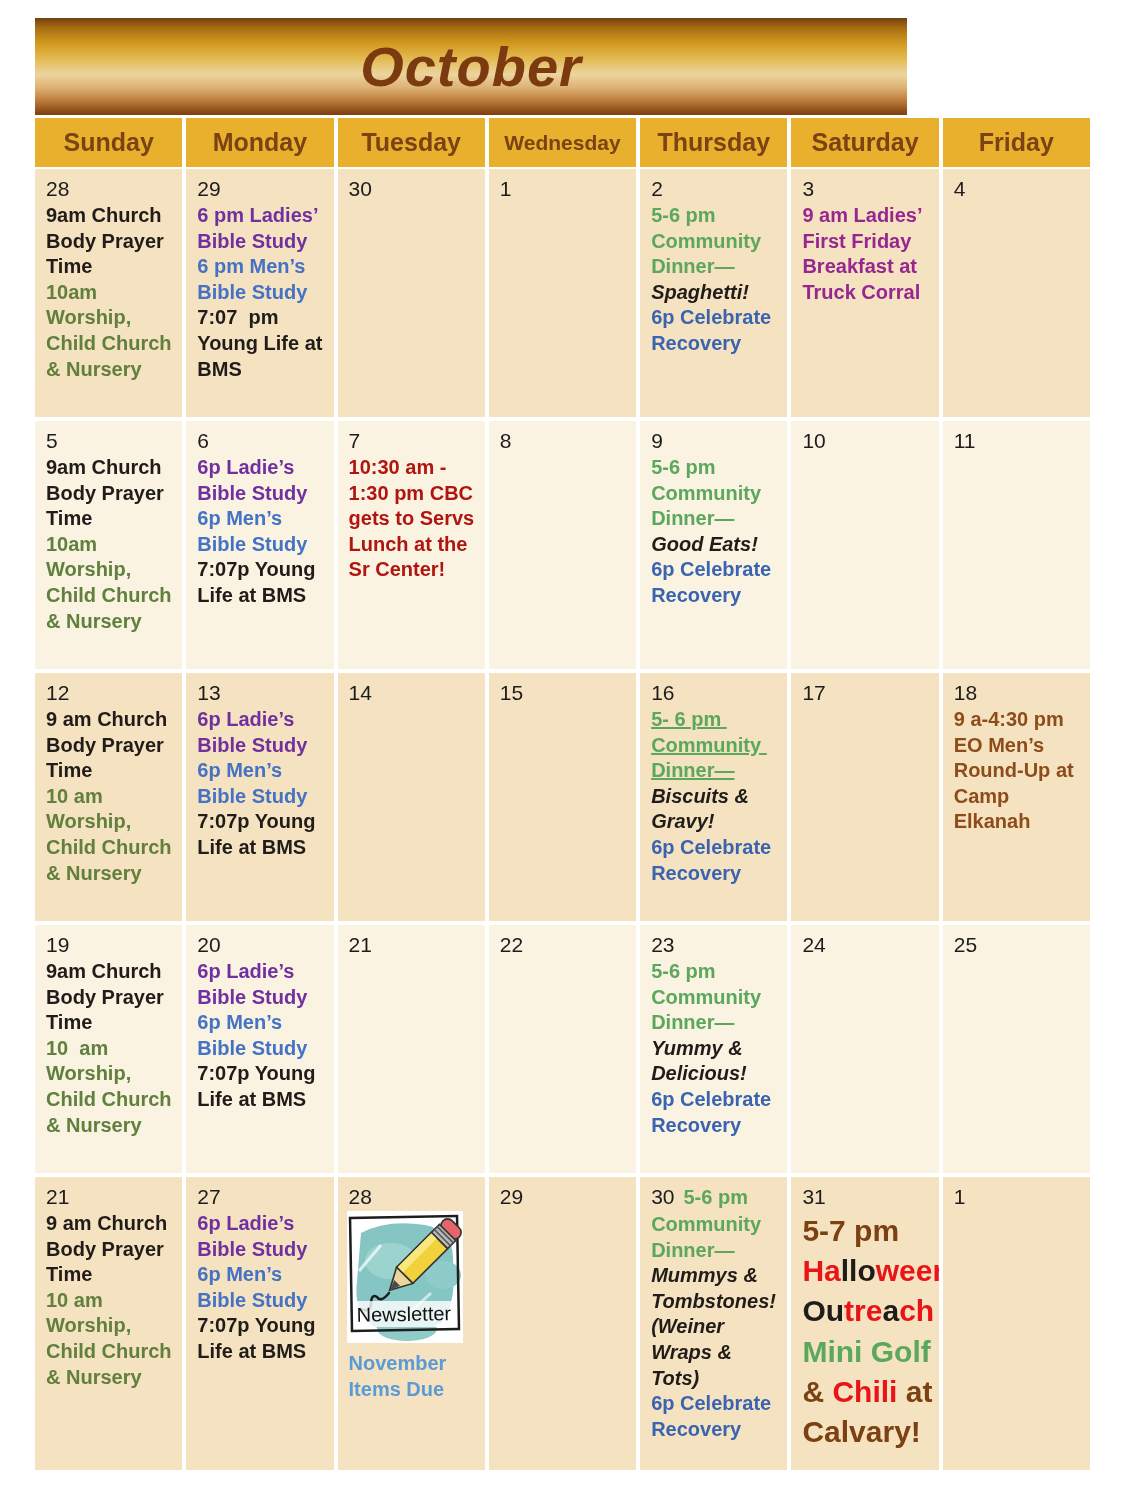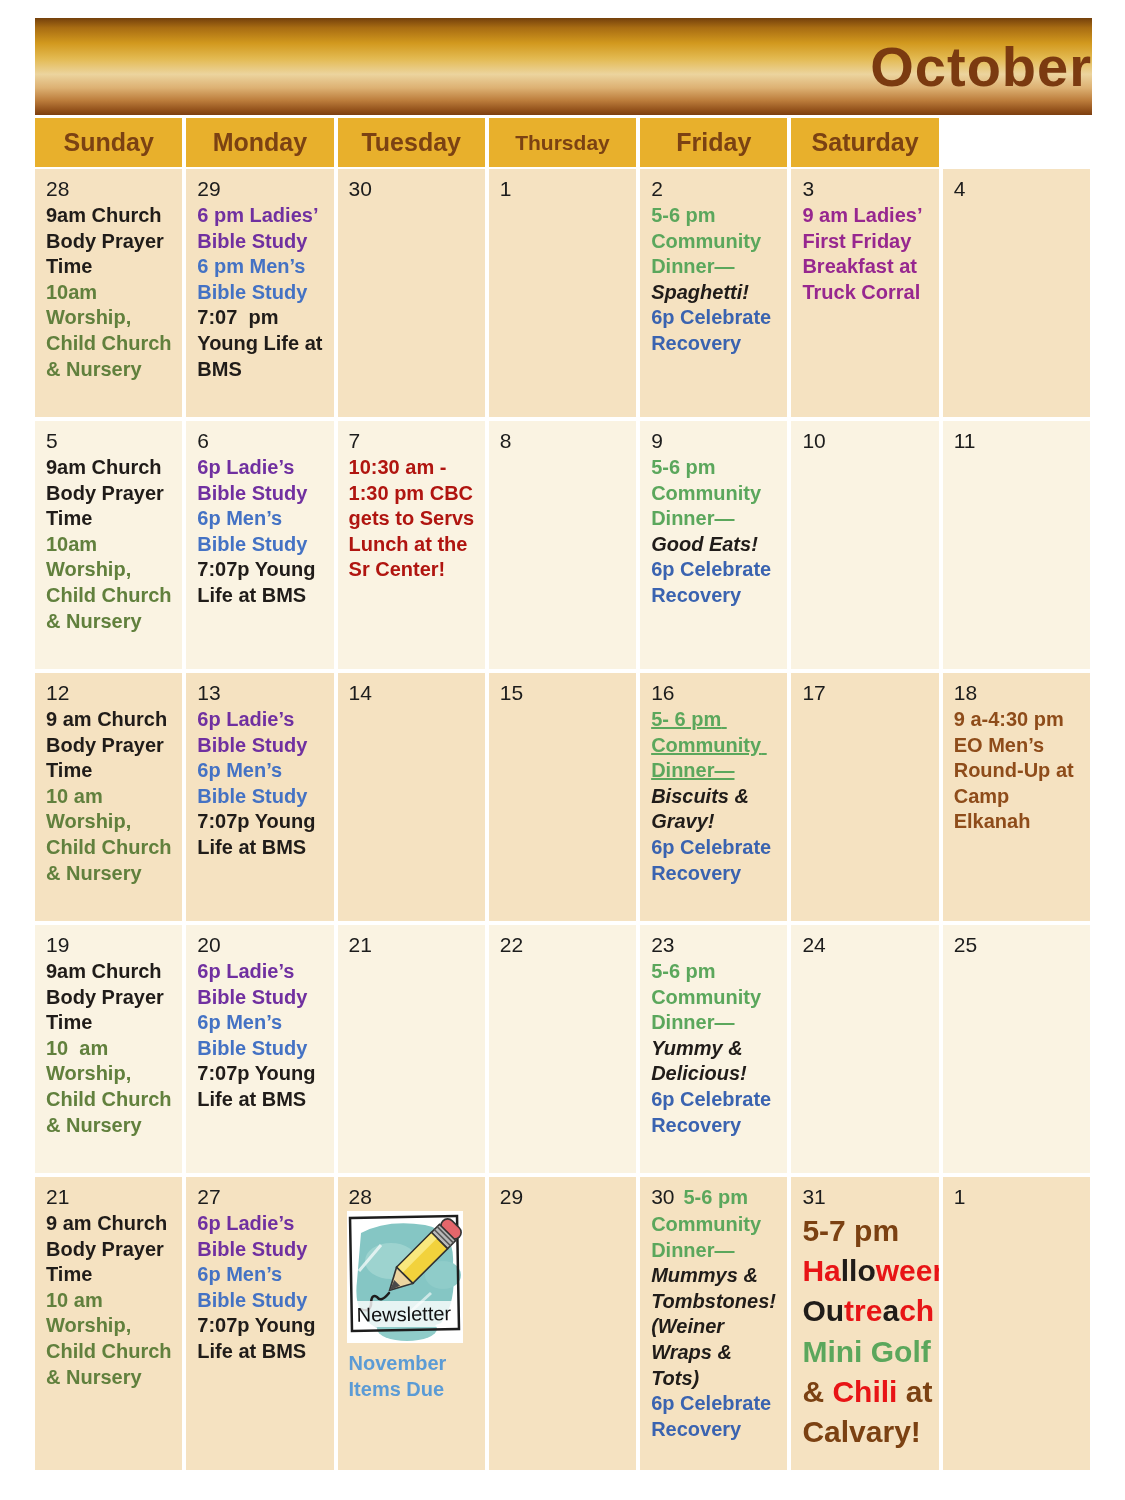--- a/index.html
+++ b/index.html
@@ -1,23 +1,23 @@
 <!DOCTYPE html>
 <html><head>
 <meta charset="utf-8">
 <style>
   html,body{margin:0;padding:0;background:#ffffff;}
   body{width:1125px;height:1500px;font-family:"Liberation Sans",sans-serif;position:relative;}
 
   .banner{
-    position:absolute;left:35px;top:18px;width:1057px;height:97px;
+    position:absolute;left:35px;top:18px;width:872px;height:97px;
     background:linear-gradient(180deg,
       #74400c 0%, #a86c12 10%, #d2991e 26%, #e3ba52 42%,
       #ecd49e 58%, #ddb173 72%, #bc7d3c 85%, #8e4d18 96%, #7c3f10 100%);
-    display:flex;align-items:center;justify-content:flex-end;
+    display:flex;align-items:center;justify-content:center;font-style:italic;
   }
   .banner-title{display:flex;gap:58px;font-weight:bold;font-size:56px;color:#7b3a10;letter-spacing:1px;}
 
   .dayheader-row{
     position:absolute;left:35px;top:118px;width:1055px;height:49px;
     display:grid;grid-template-columns:repeat(7,1fr);gap:4px;
   }
   .dayheader-cell{
     background:#e8b02c;color:#7b4213;font-weight:bold;font-size:25px;
     display:flex;align-items:center;justify-content:center;
@@ -46,23 +46,24 @@
 <div class="banner">
   <div class="banner-title">
     <span>October</span>
   </div>
 </div>
 
 <div class="dayheader-row">
   <div class="dayheader-cell">Sunday</div>
   <div class="dayheader-cell">Monday</div>
   <div class="dayheader-cell">Tuesday</div>
+  <div class="dayheader-cell">Wednesday</div>
   <div class="dayheader-cell">Thursday</div>
+  <div class="dayheader-cell">Saturday</div>
   <div class="dayheader-cell">Friday</div>
-  <div class="dayheader-cell">Saturday</div>
 </div>
 
 <div class="calendar-grid">
     <div class="cell odd">
       <div class="numrow">
         <span class="num">28</span>
       </div>
       <div class="ev"><span style="color: rgb(32, 28, 25);">9am Church Body Prayer Time</span></div>
       <div class="ev"><span style="color: rgb(97, 128, 61);">10am Worship, Child Church &amp; Nursery</span></div>
     </div>

